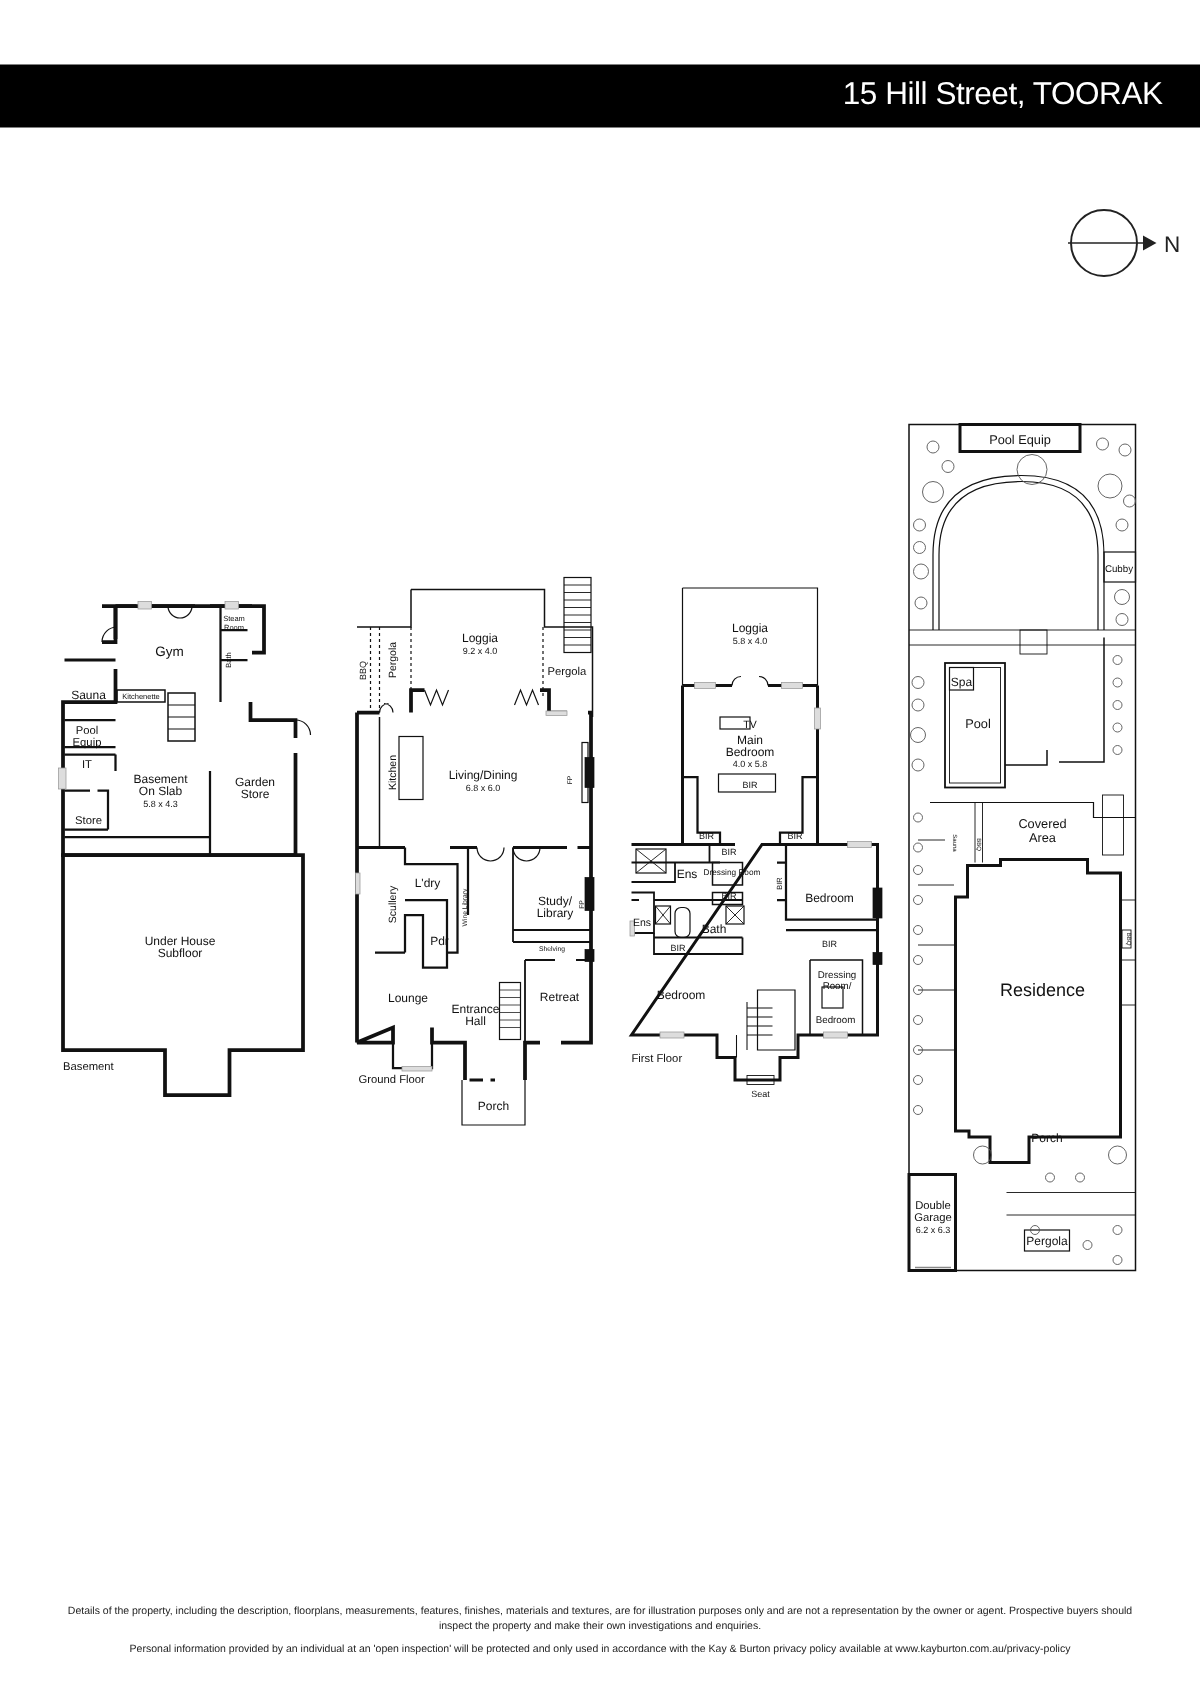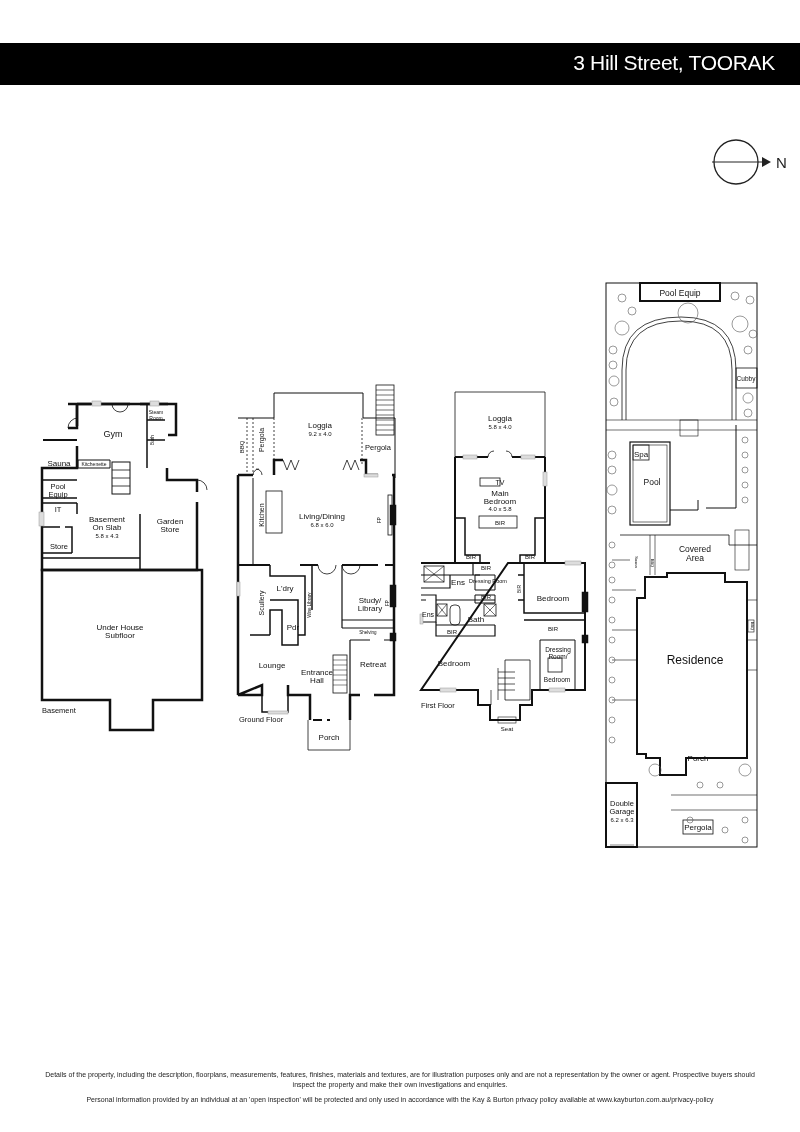--- a/index.html
+++ b/index.html
@@ -9,21 +9,21 @@
   .compass { position:absolute; left:700px; top:138px; width:90px; height:50px; }
   .plans { position:absolute; left:0; top:0; width:800px; height:1132px; }
   .lbl { font-family:"Liberation Sans", sans-serif; fill:#111; text-anchor:middle; }
   .footer { position:absolute; left:0; top:1070px; width:800px; font-size:7px; color:#222; text-align:center; line-height:10px; }
   .footer p { margin:0 0 5px 0; padding:0 40px; }
 </style>
 </head>
 <body>
 
 <div class="header-bar">
-  <div class="header-title">3 Hill Street, TOORAK</div>
+  <div class="header-title">15 Hill Street, TOORAK</div>
 </div>
 
 <svg class="compass" viewBox="0 0 90 50">
   <line x1="12" y1="24" x2="62" y2="24" stroke="#222" stroke-width="1"></line>
   <circle cx="36" cy="24" r="22" fill="none" stroke="#222" stroke-width="1.3"></circle>
   <polygon points="62,19 71,24 62,29" fill="#222"></polygon>
   <text x="76" y="30" font-size="15" font-family="Liberation Sans, sans-serif" fill="#222">N</text>
 </svg>
 
 <svg class="plans" viewBox="0 0 800 1132">

